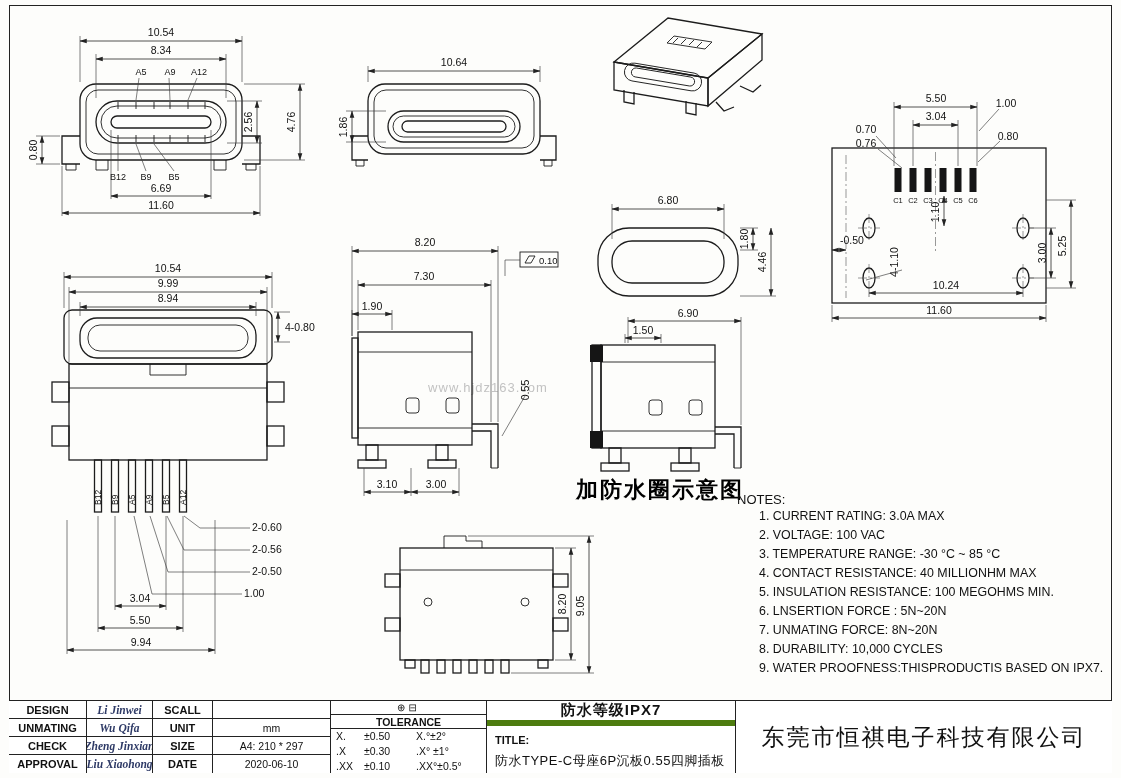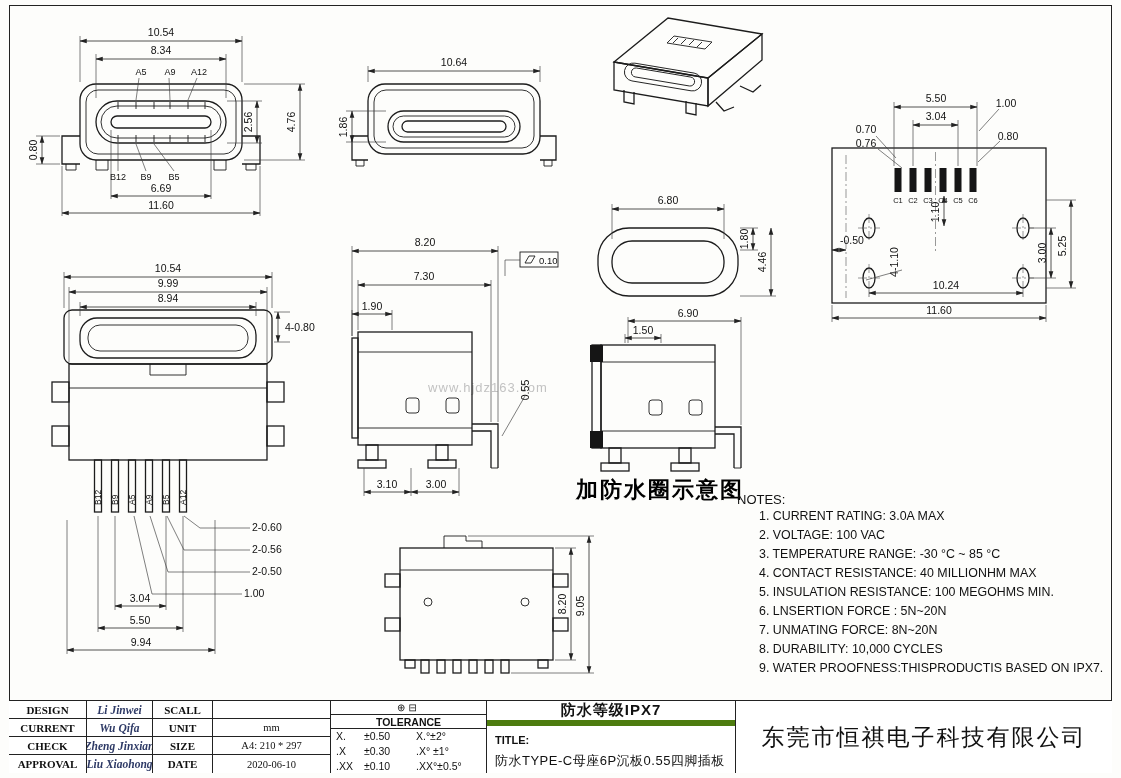--- a/index.html
+++ b/index.html
@@ -34,21 +34,21 @@
   .notes-sh { font-size:13px; margin:3px 0 2px 12px; }
   .note-line{ font-size:12.4px; margin-left:22px; line-height:19px; white-space:nowrap; }
 
   
   .titleblock { position:absolute; left:9px; top:700px; width:1103px; height:73px;
                 border-top:1.6px solid #222; display:flex; background:#fff; color:#111; }
   .tb-info { width:322px; display:grid; grid-template-columns:78px 66px 60px 118px;
              grid-template-rows:repeat(4,1fr); }
   .tb-cell { border-right:1px solid #222; border-bottom:1px solid #222; display:flex;
              align-items:center; justify-content:center; font-size:11px; font-weight:bold;
-             overflow:hidden; white-space:nowrap;font-family:Liberation Serif, serif; }
+             overflow:hidden; white-space:nowrap; }
   .tb-info .tb-cell:nth-last-child(-n+4) { border-bottom:none;text-align:right; }
   .tb-cell.sig { font-weight:bold; font-style:italic; font-family:"Liberation Serif",serif;
                  color:#2e3a66; font-size:11.5px; }
   .tb-cell.val { font-weight:normal; font-size:10.5px; }
   .tb-tol { width:156px; border-right:1px solid #222; display:flex; flex-direction:column; }
   .tol-sym  { height:14px; display:flex; align-items:center; justify-content:center;
               border-bottom:1px solid #222; font-size:10px; letter-spacing:3px; }
   .tol-head { height:14px; display:flex; align-items:center; justify-content:center;
               font-weight:bold; border-bottom:1px solid #222; font-size:10.5px; }
   .tol-grid { flex:1; display:grid; grid-template-columns:28px 52px 1fr;
@@ -378,21 +378,21 @@
     <div class="note-line">8. DURABILITY: 10,000 CYCLES</div>
     <div class="note-line">9. WATER PROOFNESS:THISPRODUCTIS BASED ON IPX7.</div>
   </div>
 
   <div class="titleblock">
     <div class="tb-info">
       <div class="tb-cell lbl">DESIGN</div>
       <div class="tb-cell sig">Li Jinwei</div>
       <div class="tb-cell lbl">SCALL</div>
       <div class="tb-cell val"></div>
-      <div class="tb-cell lbl">CURRENT</div>
+      <div class="tb-cell lbl">UNMATING</div>
       <div class="tb-cell sig">Wu Qifa</div>
       <div class="tb-cell lbl">UNIT</div>
       <div class="tb-cell val">mm</div>
       <div class="tb-cell lbl">CHECK</div>
       <div class="tb-cell sig">Zheng Jinxian</div>
       <div class="tb-cell lbl">SIZE</div>
       <div class="tb-cell val">A4: 210 * 297</div>
       <div class="tb-cell lbl">APPROVAL</div>
       <div class="tb-cell sig">Liu Xiaohong</div>
       <div class="tb-cell lbl">DATE</div>

